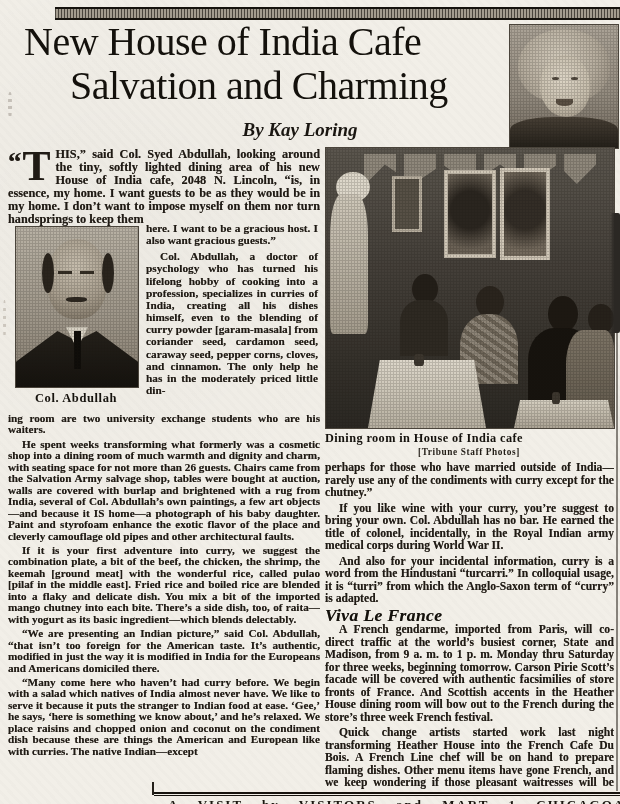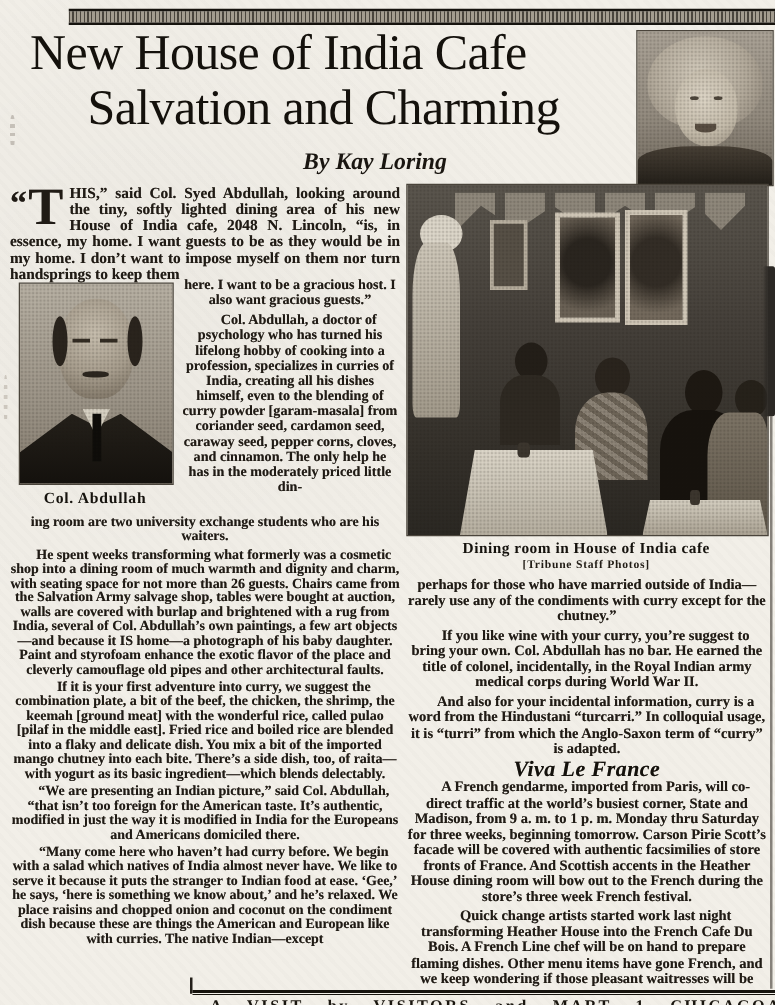--- a/index.html
+++ b/index.html
@@ -78,28 +78,28 @@
   .dining .body-3{position:absolute; left:202px; top:180px; width:66px; height:80px; border-radius:40% 40% 0 0; background:#16120d;}
   .dining .head-4{position:absolute; left:262px; top:156px; width:26px; height:30px; border-radius:50%; background:#26211a;}
   .dining .body-4{position:absolute; left:240px; top:182px; width:48px; height:98px; border-radius:35% 20% 0 0;
       background:linear-gradient(180deg,#7d7466,#5d5548);}
   .dining .table-1{position:absolute; left:42px; top:212px; width:118px; height:68px;
       background:linear-gradient(180deg,#ddd7ca,#b6afa0); clip-path:polygon(10% 0,90% 0,100% 100%,0 100%);}
   .dining .table-2{position:absolute; left:188px; top:252px; width:100px; height:28px;
       background:linear-gradient(180deg,#d5cfc1,#aba394); clip-path:polygon(6% 0,94% 0,100% 100%,0 100%);}
   .dining .item-1{position:absolute; left:88px; top:206px; width:10px; height:12px; background:#3c362e; border-radius:30%;}
   .dining .item-2{position:absolute; left:226px; top:244px; width:8px; height:12px; background:#3c362e; border-radius:30%;}
-  .dining-caption{position:absolute; left:325px; top:431px; width:288px; text-align:center;
+  .dining-caption{position:absolute; left:325px; top:431px; width:288px; text-align:left;
       font-weight:700; font-size:12.3px; letter-spacing:0.4px; color:#15120d;}
   .photo-credit{position:absolute; left:325px; top:447px; width:288px; text-align:center;
       font-weight:700; font-size:9.3px; letter-spacing:0.6px; color:#221d16;}
   
   .bt{position:absolute; text-align:justify; font-weight:700; color:#201b15;
       text-shadow:0 0 0.4px rgba(30,24,16,0.55);}
-  .bt p{margin:0 0 3px 0;text-align:center;}
+  .bt p{margin:0 0 3px 0;}
   .bt p.ind{text-indent:14px;}
   .intro-wide{left:8px; top:148px; width:312px; font-size:12.3px; line-height:12.9px;}
   .oq{float:left; font-size:27px; line-height:24px; font-weight:700; margin:2px 1px 0 0;}
   .dc{float:left; font-size:42px; line-height:34px; font-weight:700; margin:1px 5px 0 0;}
   .intro-narrow{left:146px; top:222px; width:172px; font-size:11.3px; line-height:12.15px;}
   .intro-narrow p.ind{margin-top:4px;}
   .left-lower{left:8px; top:413px; width:312px; height:378px; overflow:hidden;
       font-size:11.2px; line-height:11.45px;}
   .right-lower{left:325px; top:462px; width:289px; height:328px; overflow:hidden;
       font-size:11.6px; line-height:12.5px;}

